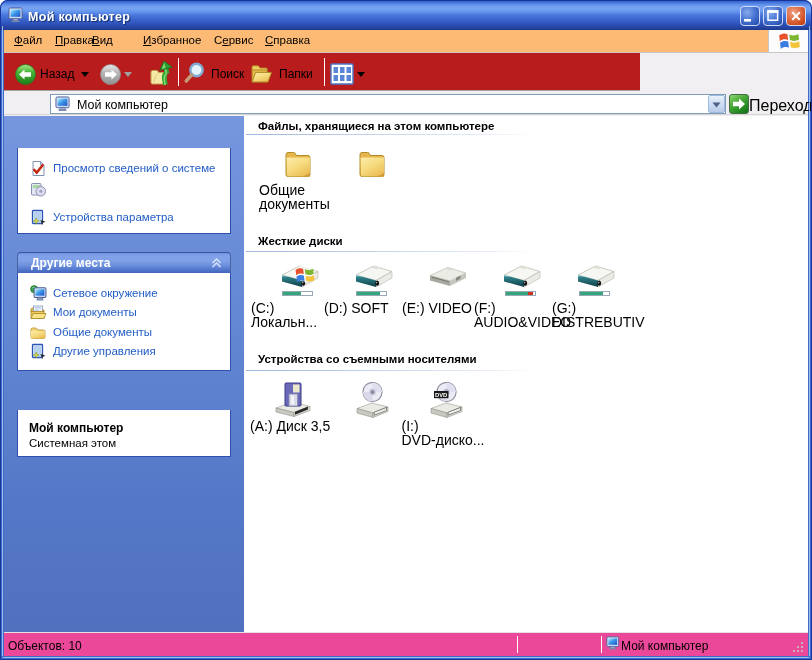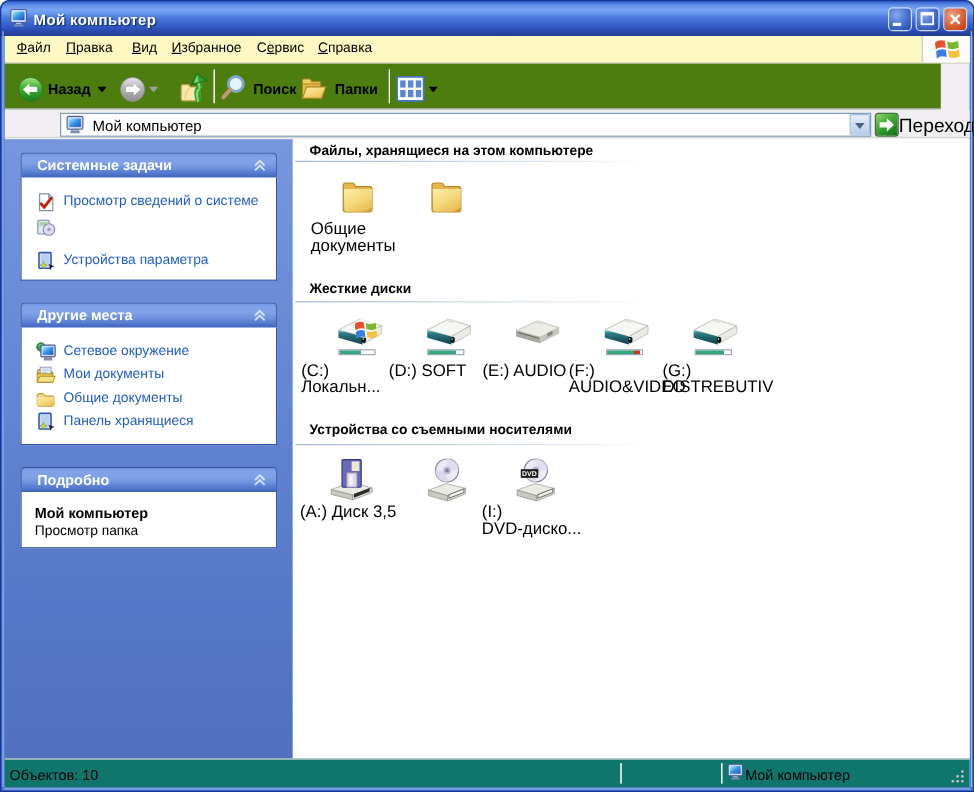--- a/index.html
+++ b/index.html
@@ -14,25 +14,25 @@
   border-radius:8px 8px 0 0;
   background:linear-gradient(180deg,#2b56c4 0px,#3d6ed6 2px,#6695ec 5px,#78a4f2 8px,#679aee 11px,#4a77dd 15px,#3c67d0 19px,#3156bf 23px,#2949ac 26px,#223f97 29px,#1d3788 30px);
 }
 #titletext { position:absolute; left:28px; top:10px; color:#fff; font-weight:bold; font-size:12.5px; text-shadow:1px 1px 1px #0c2a66; letter-spacing:0.3px; z-index:2; }
 .tbtn { position:absolute; top:5.5px; width:20px; height:20px; border-radius:4px; border:1px solid #cfdcf8; z-index:2; }
 #btnmin,#btnmax { background:radial-gradient(circle at 35% 30%,#88aaec 0%,#4b77d4 45%,#2e56b8 80%,#26479e 100%); }
 #btnclose { background:radial-gradient(circle at 35% 30%,#f0a284 0%,#e0714a 40%,#cc4818 80%,#b03a10 100%); }
 #inner { position:absolute; left:4px; top:30px; width:804px; height:626px; background:#f1eff1; }
 .liteline { position:absolute; background:#9dbcec; z-index:51; }
 
-#menubar { position:absolute; left:0; top:0; width:804px; height:23px; background:#fef9c3; border-bottom:1px solid #cac8c6; }
+#menubar { position:absolute; left:0; top:0; width:804px; height:23px; background:#fdba74; border-bottom:1px solid #cac8c6; }
 #menubar .mi { position:absolute; top:4px; font-size:11.5px; }
 #menulogo { position:absolute; right:0; top:0; width:40px; height:22px; border-left:1px solid #cac8c6; background:#fcfcfc; }
 
-#toolbar { position:absolute; left:0; top:23px; width:780px; height:38px; background:#4d7c0f; border-bottom:1px solid #a6a4a2;font-weight:bold; }
+#toolbar { position:absolute; left:0; top:23px; width:636px; height:38px; background:#b91c1c; border-bottom:1px solid #a6a4a2; }
 .tsep { position:absolute; top:5px; width:1px; height:28px; background:#c8c6c4; border-right:1px solid #fff; }
 .ttext { position:absolute; top:14px; font-size:12px; }
 
 #addrbar { position:absolute; left:0; top:62px; width:804px; height:23px; background:#f1eff1; border-bottom:1px solid #d8d6d4; }
 #addrlabel { position:absolute; left:4px; top:22px; font-size:12px; }
 #addrfield { position:absolute; left:46px; top:2px; width:676px; height:20px; background:#fff; border:1px solid #7f9db9; }
 #addrtext { position:absolute; left:26px; top:3px; font-size:12.5px; }
 #addrdrop { position:absolute; right:0px; top:0px; width:17px; height:18px; background:linear-gradient(180deg,#e9f1fb,#cfdcf3 50%,#b7cbe8); border:1px solid #9dbbdd; border-radius:2px 2px 2px 2px; }
 #gobtn { position:absolute; left:725px; top:2px; width:20px; height:20px; border-radius:3px; border:1px solid #466c46; background:linear-gradient(145deg,#8cd86a 0%,#4aaa3a 40%,#218821 75%,#1a701a 100%); }
 #gotext { position:absolute; left:745px; top:5px; font-size:16px; }
@@ -46,21 +46,21 @@
   border-top:1px solid #39549f; border-left:1px solid #45639f; border-right:1px solid #45639f; }
 .pbody { position:absolute; left:13px; width:214px; background:#fff; border:1px solid #2e51ad; border-top:none; }
 .chev { position:absolute; right:7px; top:4px; }
 .plink { position:absolute; color:#215dc6; font-size:11.5px; line-height:13px; left:49px; }
 .picon { position:absolute; left:26px; }
 
 .shead { position:absolute; font-weight:bold; font-size:11.5px; color:#000; }
 .sline { position:absolute; height:1px; background:linear-gradient(90deg,#9eb6dc,#e8eef8 85%,#fff); width:290px; }
 .ilabel { position:absolute; text-align:left; font-size:14px; line-height:14px; }
 
-#status { position:absolute; left:0; top:602px; width:804px; height:24px; background:#0f766e; border-top:1px solid #e2e0e2; }
+#status { position:absolute; left:0; top:602px; width:804px; height:24px; background:#ec4899; border-top:1px solid #e2e0e2; }
 #status .cell { position:absolute; top:3px; height:17px; width:1px; background:#c8c6c4; border-right:1px solid #fff; }
 #stattext { position:absolute; left:4px; top:6px; font-size:12px; }
 #statright { position:absolute; left:617px; top:6px; font-size:12px; }
 </style>
 </head>
 <body>
 <svg width="0" height="0" style="position:absolute">
 <defs>
 <linearGradient id="scr" x1="0" y1="0" x2="1" y2="1">
  <stop offset="0" stop-color="#aef0ff"></stop>
@@ -147,21 +147,21 @@
         <rect x="4" y="4" width="9.6" height="9.2" fill="none" stroke="#fff" stroke-width="1.5"></rect>
         <rect x="3.3" y="3.3" width="11" height="2.6" fill="#fff"></rect>
       </svg></div>
   <div class="tbtn" id="btnclose" style="left:785.5px"><svg width="18" height="18" viewBox="0 0 18 18">
         <path d="M4.6 6 L6 4.6 L9 7.6 L12 4.6 L13.4 6 L10.4 9 L13.4 12 L12 13.4 L9 10.4 L6 13.4 L4.6 12 L7.6 9 Z" fill="#fff"></path>
       </svg></div>
   <div id="inner">
     <div id="menubar">
       <span class="mi" style="left:10px"><u>Ф</u>айл</span>
       <span class="mi" style="left:51px"><u>П</u>равка</span>
-      <span class="mi" style="left:106px"><u>В</u>ид</span>
+      <span class="mi" style="left:88px"><u>В</u>ид</span>
       <span class="mi" style="left:139px"><u>И</u>збранное</span>
       <span class="mi" style="left:210px">С<u>е</u>рвис</span>
       <span class="mi" style="left:261px"><u>С</u>правка</span>
       <div id="menulogo">
           <svg style="position:absolute;left:8px;top:0px" width="25" height="23" viewBox="0 0 21 20">
             <use href="#winflag"></use>
           </svg>
         </div>
     </div>
     <div id="toolbar">
@@ -235,23 +235,20 @@
           <svg style="position:absolute;left:2px;top:2px" width="14" height="14" viewBox="0 0 14 14">
             <path d="M1 7 L7 1.5 V4.8 H13 V9.2 H7 V12.5 Z" fill="#fff" transform="rotate(180 7 7)"></path>
           </svg>
         </div>
       <div id="gotext">Переход</div>
     </div>
     <div id="content">
       <div id="sidebar"></div>
       <div id="main"></div>
 
-      <div class="phead" style="top:11px">Системные задачи<svg class="chev" width="13" height="13" viewBox="0 0 13 13">
-            <path d="M2.5 6 L6.5 2 L10.5 6 M2.5 10 L6.5 6 L10.5 10" stroke="#d8e4fa" stroke-width="1.5" fill="none"></path>
-          </svg></div>
       <div class="pbody" style="top:32px; height:86px"></div>
       <svg class="picon" style="top:44px" width="17" height="17" viewBox="0 0 17 17">
         <path d="M3 1.5 H10.5 L14 5 V15.5 H3 Z" fill="#fff" stroke="#8090b0" stroke-width="1"></path>
         <path d="M10.5 1.5 L14 5 H10.5 Z" fill="#b8ccf0" stroke="#8090b0" stroke-width="0.8"></path>
         <path d="M4.2 9.8 L6.8 12.6 L12.6 5.2" stroke="#c22810" stroke-width="2.5" fill="none" stroke-linecap="round"></path>
       </svg>
       <div class="plink" style="top:46px">Просмотр сведений о системе</div>
       <svg class="picon" style="top:65px" width="17" height="17" viewBox="0 0 17 17">
         <rect x="1.5" y="2.5" width="9.5" height="11.5" rx="1" fill="#e4e8f4" stroke="#7888a8" stroke-width="0.9"></rect>
         <rect x="2.8" y="4" width="7" height="3.2" fill="#a8d8a0"></rect>
@@ -292,28 +289,25 @@
       <svg class="picon" style="top:208px" width="17" height="17" viewBox="0 0 17 17">
           <use href="#minifold" transform="translate(0,1)"></use>
         </svg>
       <div class="plink" style="top:210px">Общие документы</div>
       <svg class="picon" style="top:227px" width="17" height="17" viewBox="0 0 17 17">
         <rect x="2.5" y="1.5" width="10" height="13" rx="0.8" fill="#e8f0fc" stroke="#2a55b4" stroke-width="1.3"></rect>
         <rect x="3.8" y="2.8" width="7.4" height="10.4" fill="#b8d0f0"></rect>
         <path d="M6.2 9 L7 11.2 L9.2 12 L7 12.8 L6.2 15 L5.4 12.8 L3.2 12 L5.4 11.2 Z" fill="#d8e048" stroke="#889018" stroke-width="0.5"></path>
         <path d="M10.5 11 L15.5 12.8 L12.8 13.8 L12.3 16.2 Z" fill="#222"></path>
       </svg>
-      <div class="plink" style="top:229px">Панель хранящиеся</div>
-
-      <div class="phead" style="top:273px">Подробно<svg class="chev" width="13" height="13" viewBox="0 0 13 13">
-            <path d="M2.5 6 L6.5 2 L10.5 6 M2.5 10 L6.5 6 L10.5 10" stroke="#d8e4fa" stroke-width="1.5" fill="none"></path>
-          </svg></div>
+      <div class="plink" style="top:229px">Другие управления</div>
+
       <div class="pbody" style="top:294px; height:47px"></div>
       <div class="abs" style="left:25px;top:305px;font-weight:bold;font-size:12px">Мой компьютер</div>
-      <div class="abs" style="left:25px;top:320.5px;font-size:11.5px">Просмотр папка</div>
+      <div class="abs" style="left:25px;top:320.5px;font-size:11.5px">Системная этом</div>
 
       <div class="shead" style="left:254px;top:3.5px">Файлы, хранящиеся на этом компьютере</div>
       <div class="sline" style="left:242px;top:18px"></div>
       <svg class="abs" style="left:279.5px;top:34px" width="28" height="28" viewBox="0 0 28 28">
         <path d="M2 4.5 Q2 2.5 4 2.5 L9.5 2.5 Q11 2.5 11.5 3.8 L12.3 5.5 L24 5.5 Q26 5.5 26 7.5 L26 24.5 Q26 26.5 24 26.5 L4 26.5 Q2 26.5 2 24.5 Z" fill="#e8b54c" stroke="#b08c28" stroke-width="1"></path>
         <path d="M2.6 7.5 L26 7.5 L26 24.5 Q26 26.5 24 26.5 L4.6 26.5 Q3 26.5 3 24.8 Z" fill="url(#fold)"></path>
         <path d="M18 26.5 L26 26.5 L26 23 Q23 25.6 18 26.5" fill="#d09838"></path>
       </svg>
       <svg class="abs" style="left:354px;top:34px" width="28" height="28" viewBox="0 0 28 28">
         <path d="M2 4.5 Q2 2.5 4 2.5 L9.5 2.5 Q11 2.5 11.5 3.8 L12.3 5.5 L24 5.5 Q26 5.5 26 7.5 L26 24.5 Q26 26.5 24 26.5 L4 26.5 Q2 26.5 2 24.5 Z" fill="#e8b54c" stroke="#b08c28" stroke-width="1"></path>
@@ -342,21 +336,21 @@
         </svg>
       <svg class="abs" style="left:573px;top:148px" width="38" height="24" viewBox="0 0 38 24">
           <use href="#hdd"></use>
         </svg>
       <div class="abs" style="left:277.5px;top:175px;width:31px;height:5px;border:1px solid #9aa8b6;background:linear-gradient(90deg,#33a67c 0%,#33a67c 62%,#fff 62%)"></div>
       <div class="abs" style="left:351.5px;top:175px;width:31px;height:5px;border:1px solid #9aa8b6;background:linear-gradient(90deg,#33a67c 0%,#33a67c 78%,#fff 78%)"></div>
       <div class="abs" style="left:500.5px;top:175px;width:31px;height:5px;border:1px solid #9aa8b6;background:linear-gradient(90deg,#33a67c 0%,#33a67c 76%,#d03020 76%,#d03020 94%,#fff 94%)"></div>
       <div class="abs" style="left:574.5px;top:175px;width:31px;height:5px;border:1px solid #9aa8b6;background:linear-gradient(90deg,#33a67c 0%,#33a67c 80%,#fff 80%)"></div>
       <div class="ilabel" style="left:247px;top:184.5px;width:90px">(C:)<br>Локальн...</div>
       <div class="ilabel" style="left:320px;top:184.5px;width:90px">(D:) SOFT</div>
-      <div class="ilabel" style="left:398px;top:184.5px;width:90px">(E:) AUDIO</div>
+      <div class="ilabel" style="left:398px;top:184.5px;width:90px">(E:) VIDEO</div>
       <div class="ilabel" style="left:470px;top:184.5px;width:90px">(F:)<br>AUDIO&amp;VIDEO</div>
       <div class="ilabel" style="left:548px;top:184.5px;width:90px">(G:)<br>DISTREBUTIV</div>
       <div class="shead" style="left:254px;top:236.5px">Устройства со съемными носителями</div>
       <div class="sline" style="left:242px;top:254px"></div>
 
       <svg class="abs" style="left:270px;top:266px" width="38" height="36" viewBox="0 0 38 36">
         <polygon points="2,26 18.5,20 36,24.5 20,30.5" fill="#ebebe5" stroke="#a8a8a0" stroke-width="0.7"></polygon>
         <polygon points="2,26 20,30.5 20,34.5 2,30" fill="#c9c9c1" stroke="#90908a" stroke-width="0.6"></polygon>
         <polygon points="20,30.5 36,24.5 36,28.5 20,34.5" fill="#dcdcd4" stroke="#90908a" stroke-width="0.6"></polygon>
         <polygon points="21,29.7 34,24.6 34,27.6 21,32.7" fill="#2a2a2a"></polygon>

